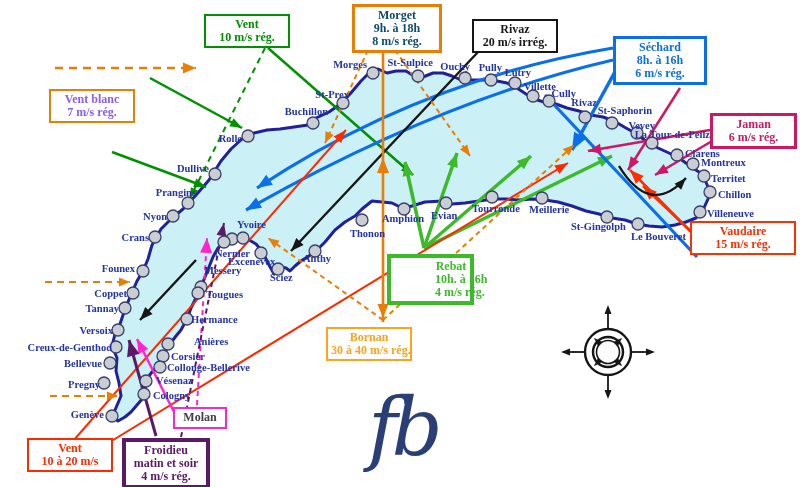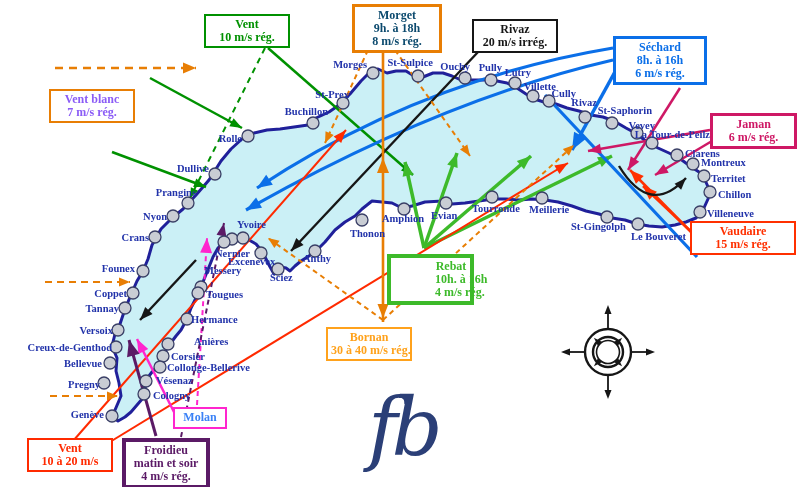--- a/index.html
+++ b/index.html
@@ -328,21 +328,21 @@
       </div>
       <div class="windbox" style="left: 387px; top: 254px; width: 87px; min-height: 45px; border: 4px solid rgb(61, 186, 42); color: rgb(61, 186, 42); padding-left: 44px;">
         <span class="ln">Rebat</span>
         <span class="ln">10h. à 16h</span>
         <span class="ln">4 m/s  rég.</span>
       </div>
       <div class="windbox" style="left: 326px; top: 327px; width: 86px; min-height: 31px; border: 2px solid rgb(255, 162, 28); color: rgb(255, 162, 28);">
         <span class="ln">Bornan</span>
         <span class="ln">30 à 40 m/s  rég.</span>
       </div>
-      <div class="windbox" style="left: 173px; top: 407px; width: 54px; min-height: 22px; border: 2px solid rgb(255, 37, 206); color: #3b82f6;">
+      <div class="windbox" style="left: 173px; top: 407px; width: 54px; min-height: 22px; border: 2px solid rgb(255, 37, 206); color: #404040;">
         <span class="ln">Molan</span>
       </div>
       <div class="windbox" style="left: 122px; top: 438px; width: 88px; min-height: 44px; border: 4px solid rgb(91, 26, 102); color: rgb(91, 26, 102);">
         <span class="ln">Froidieu</span>
         <span class="ln">matin et soir</span>
         <span class="ln">4 m/s  rég.</span>
       </div>
       <div class="windbox" style="left: 27px; top: 438px; width: 86px; min-height: 31px; border: 2px solid rgb(255, 42, 0); color: rgb(255, 42, 0);">
         <span class="ln">Vent</span>
         <span class="ln">10 à 20 m/s</span>

